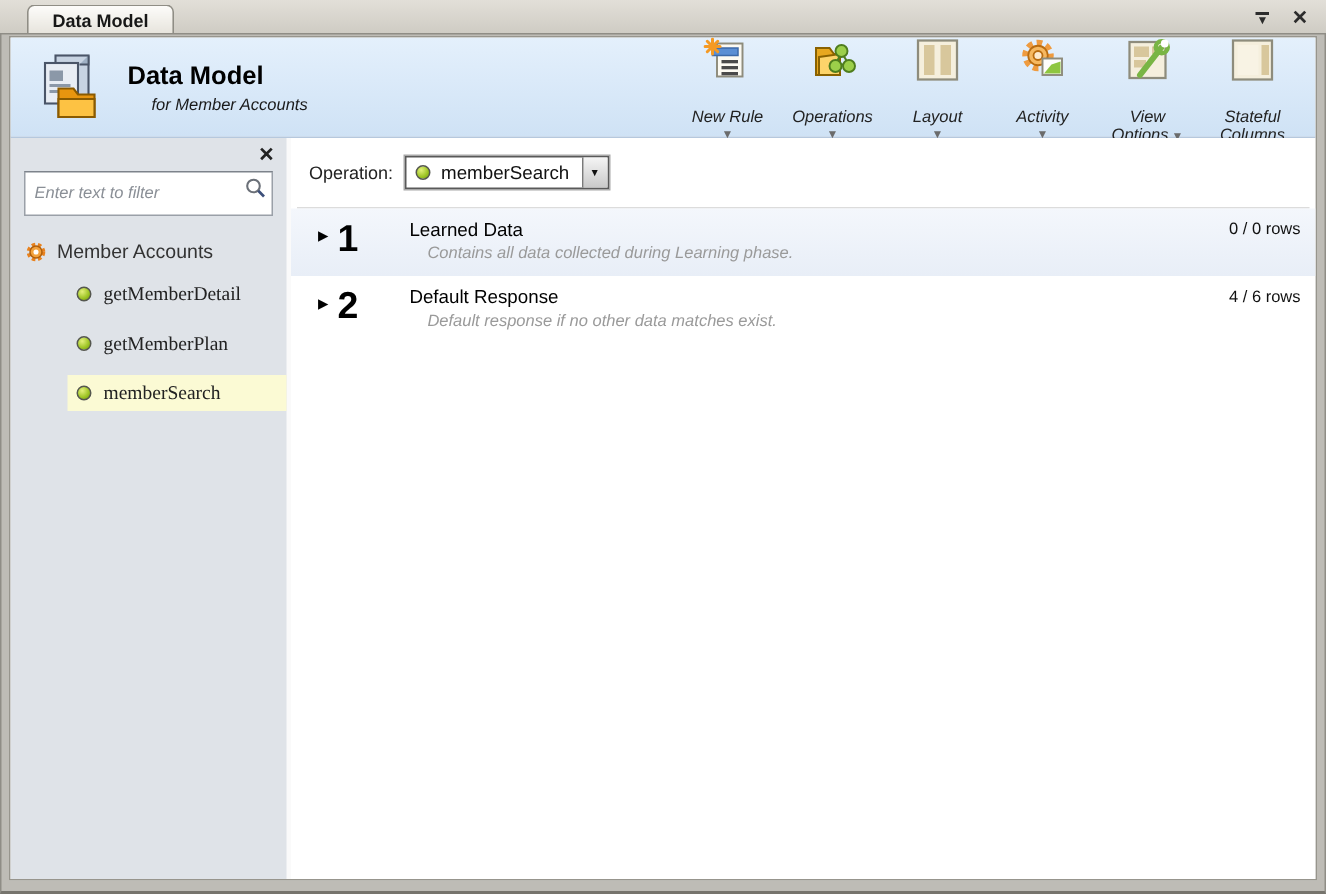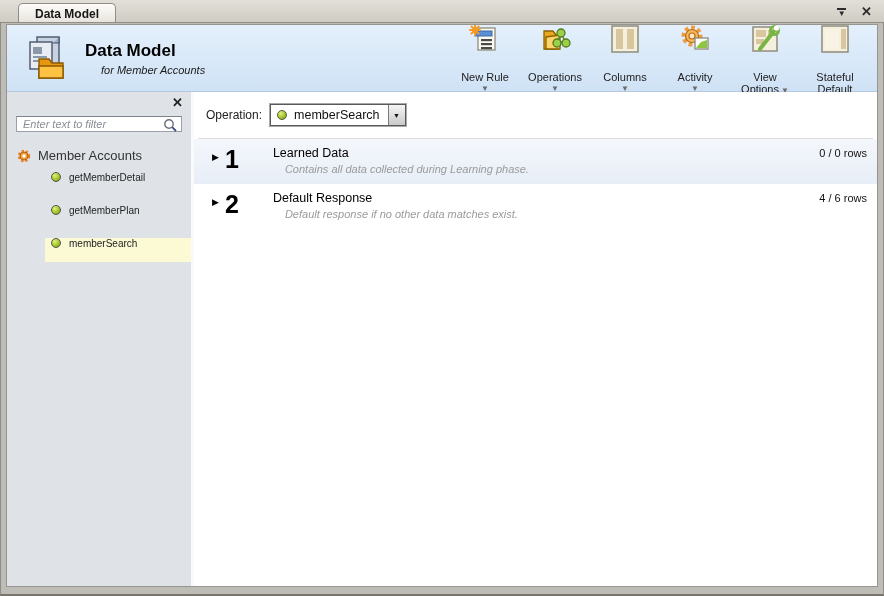--- a/index.html
+++ b/index.html
@@ -23,37 +23,37 @@
   .header { height:67px; background:linear-gradient(#e4f0fc,#cfe2f5); border-bottom:1px solid #b6c8dd; display:flex; align-items:center; flex:0 0 auto; }
   .hdr-icon { margin:0 12px 0 14px; }
   .hdr-text { display:flex; flex-direction:column; }
   .hdr-title { font-size:17px; font-weight:bold; color:#000; }
   .hdr-sub { font-size:11px; font-style:italic; color:#1a1a1a; margin-left:16px; margin-top:3px;text-align:right; }
 
   
   .toolbar { margin-left:auto; display:flex; align-items:flex-start; gap:6px; padding-right:10px; padding-top:4px; }
   .tbtn { width:64px; display:flex; flex-direction:column; align-items:center; cursor:default; }
   .tbtn .ticon { width:32px; height:32px; display:block; }
-  .tb-label { font-size:11px; color:#222; text-align:center; margin-top:16px; line-height:12px; max-width:62px; }
+  .tb-label { font-size:11px; color:#222; text-align:center; margin-top:16px; line-height:12px; max-width:62px;font-style:italic; }
   .tb-label.nowrap { white-space:nowrap; }
   .tb-arrow { font-size:8px; color:#6b6b6b; line-height:8px; margin-top:2px; }
   .tb-arrow-inline { font-size:8px; color:#6b6b6b; margin-left:2px; }
 
   
   .body { flex:1; display:flex; min-height:0; }
   .sidebar { width:187px; background:#dfe3e8; border-right:3px solid #fafafa; display:flex; flex-direction:column; flex:0 0 auto; }
   .sb-closerow { display:flex; justify-content:flex-end; padding:5px 8px 2px 0; }
   .sb-close { font-size:13px; font-weight:bold; color:#222; line-height:12px; }
   .sb-filter { margin:3px 9px 0 9px; position:relative; }
-  .sb-filter input { width:100%; height:16px; border:1px solid #9aa0a8; border-top-color:#7d838b; background:#fff; font-family:"Liberation Sans", sans-serif; font-size:11px; font-style:italic; color:#444; padding:0 22px 0 6px; }
+  .sb-filter input { width:100%; height:30px; border:1px solid #9aa0a8; border-top-color:#7d838b; background:#fff; font-family:"Liberation Sans", sans-serif; font-size:11px; font-style:italic; color:#444; padding:0 22px 0 6px; }
   .sb-filter input::placeholder { color:#8a8f96; font-style:italic; }
   .sb-search { position:absolute; right:5px; top:4px; }
   .tree { margin-top:16px; }
   .tree-root { display:flex; align-items:center; gap:7px; padding-left:10px; font-size:13px; color:#333; }
-  .tree-item { display:flex; gap:8px; margin:9px 0 0 38px; height:24px; padding-left:6px; font-size:10px; color:#222; }
+  .tree-item { display:flex; align-items:center; gap:8px; margin:9px 0 0 38px; height:24px; padding-left:6px; font-size:13px; color:#222;font-family:Liberation Serif, serif; }
   .tree-item.selected { background:#fbfad4; }
   .dot { width:10px; height:10px; border-radius:50%; border:1px solid #55574f; background:radial-gradient(circle at 35% 30%, #e3f07a, #9cc323 60%, #6f9415); flex:0 0 auto; }
 
   
   .main { flex:1; background:#fff; display:flex; flex-direction:column; min-width:0; }
   .op-row { display:flex; align-items:center; padding:12px 0 8px 12px; }
   .op-label { font-size:12px; color:#222; margin-right:8px; }
   .op-select { display:flex; align-items:center; border:1px solid #595959; outline:1px solid #a8a8a8; background:#fff; height:22px; }
   .op-select .dot { margin-left:6px; }
   .op-value { font-size:12.5px; color:#111; padding:0 8px 0 7px; }
@@ -143,21 +143,21 @@
             <span class="tb-label nowrap">Operations</span>
             <span class="tb-arrow">▼</span>
           </div>
 
           <div class="tbtn">
             <svg class="ticon" viewBox="0 0 32 32">
               <rect x="3" y="3" width="26" height="26" fill="#f5efdd" stroke="#8e8c7c" stroke-width="1.5"></rect>
               <rect x="7" y="6" width="7" height="20" fill="#d8c79c"></rect>
               <rect x="18" y="6" width="7" height="20" fill="#d8c79c"></rect>
             </svg>
-            <span class="tb-label nowrap">Columns</span>
+            <span class="tb-label nowrap">Layout</span>
             <span class="tb-arrow">▼</span>
           </div>
 
           <div class="tbtn">
             <svg class="ticon" viewBox="0 0 32 32">
               <circle cx="13" cy="13" r="8" fill="none" stroke="#ef9b3f" stroke-width="5" stroke-dasharray="3.5 2.6"></circle>
               <circle cx="13" cy="13" r="6.5" fill="#f6b860" stroke="#b96c10" stroke-width="1.2"></circle>
               <circle cx="13" cy="13" r="3" fill="#fde9cd" stroke="#b96c10" stroke-width="1.2"></circle>
               <rect x="16" y="15" width="13" height="11" fill="#fdfdfb" stroke="#8e8c7c" stroke-width="1.3"></rect>
               <path d="M17 25 L22 19 L28 17 L28 25 Z" fill="#8ec63f"></path>
@@ -178,21 +178,21 @@
             </svg>
             <span class="tb-label"><span>View Options</span><span class="tb-arrow-inline">▼</span></span>
           </div>
 
           <div class="tbtn">
             <svg class="ticon" viewBox="0 0 32 32">
               <rect x="3" y="3" width="26" height="26" fill="#f5efdd" stroke="#8e8c7c" stroke-width="1.5"></rect>
               <rect x="6" y="6" width="14" height="20" fill="#f8f3e4"></rect>
               <rect x="22" y="6" width="5" height="20" fill="#d8c79c"></rect>
             </svg>
-            <span class="tb-label">Stateful Default</span>
+            <span class="tb-label">Stateful Columns</span>
           </div>
 
         </div>
       </div>
 
       <div class="body">
 
         <div class="sidebar">
           <div class="sb-closerow">
             <span class="sb-close">✕</span>

